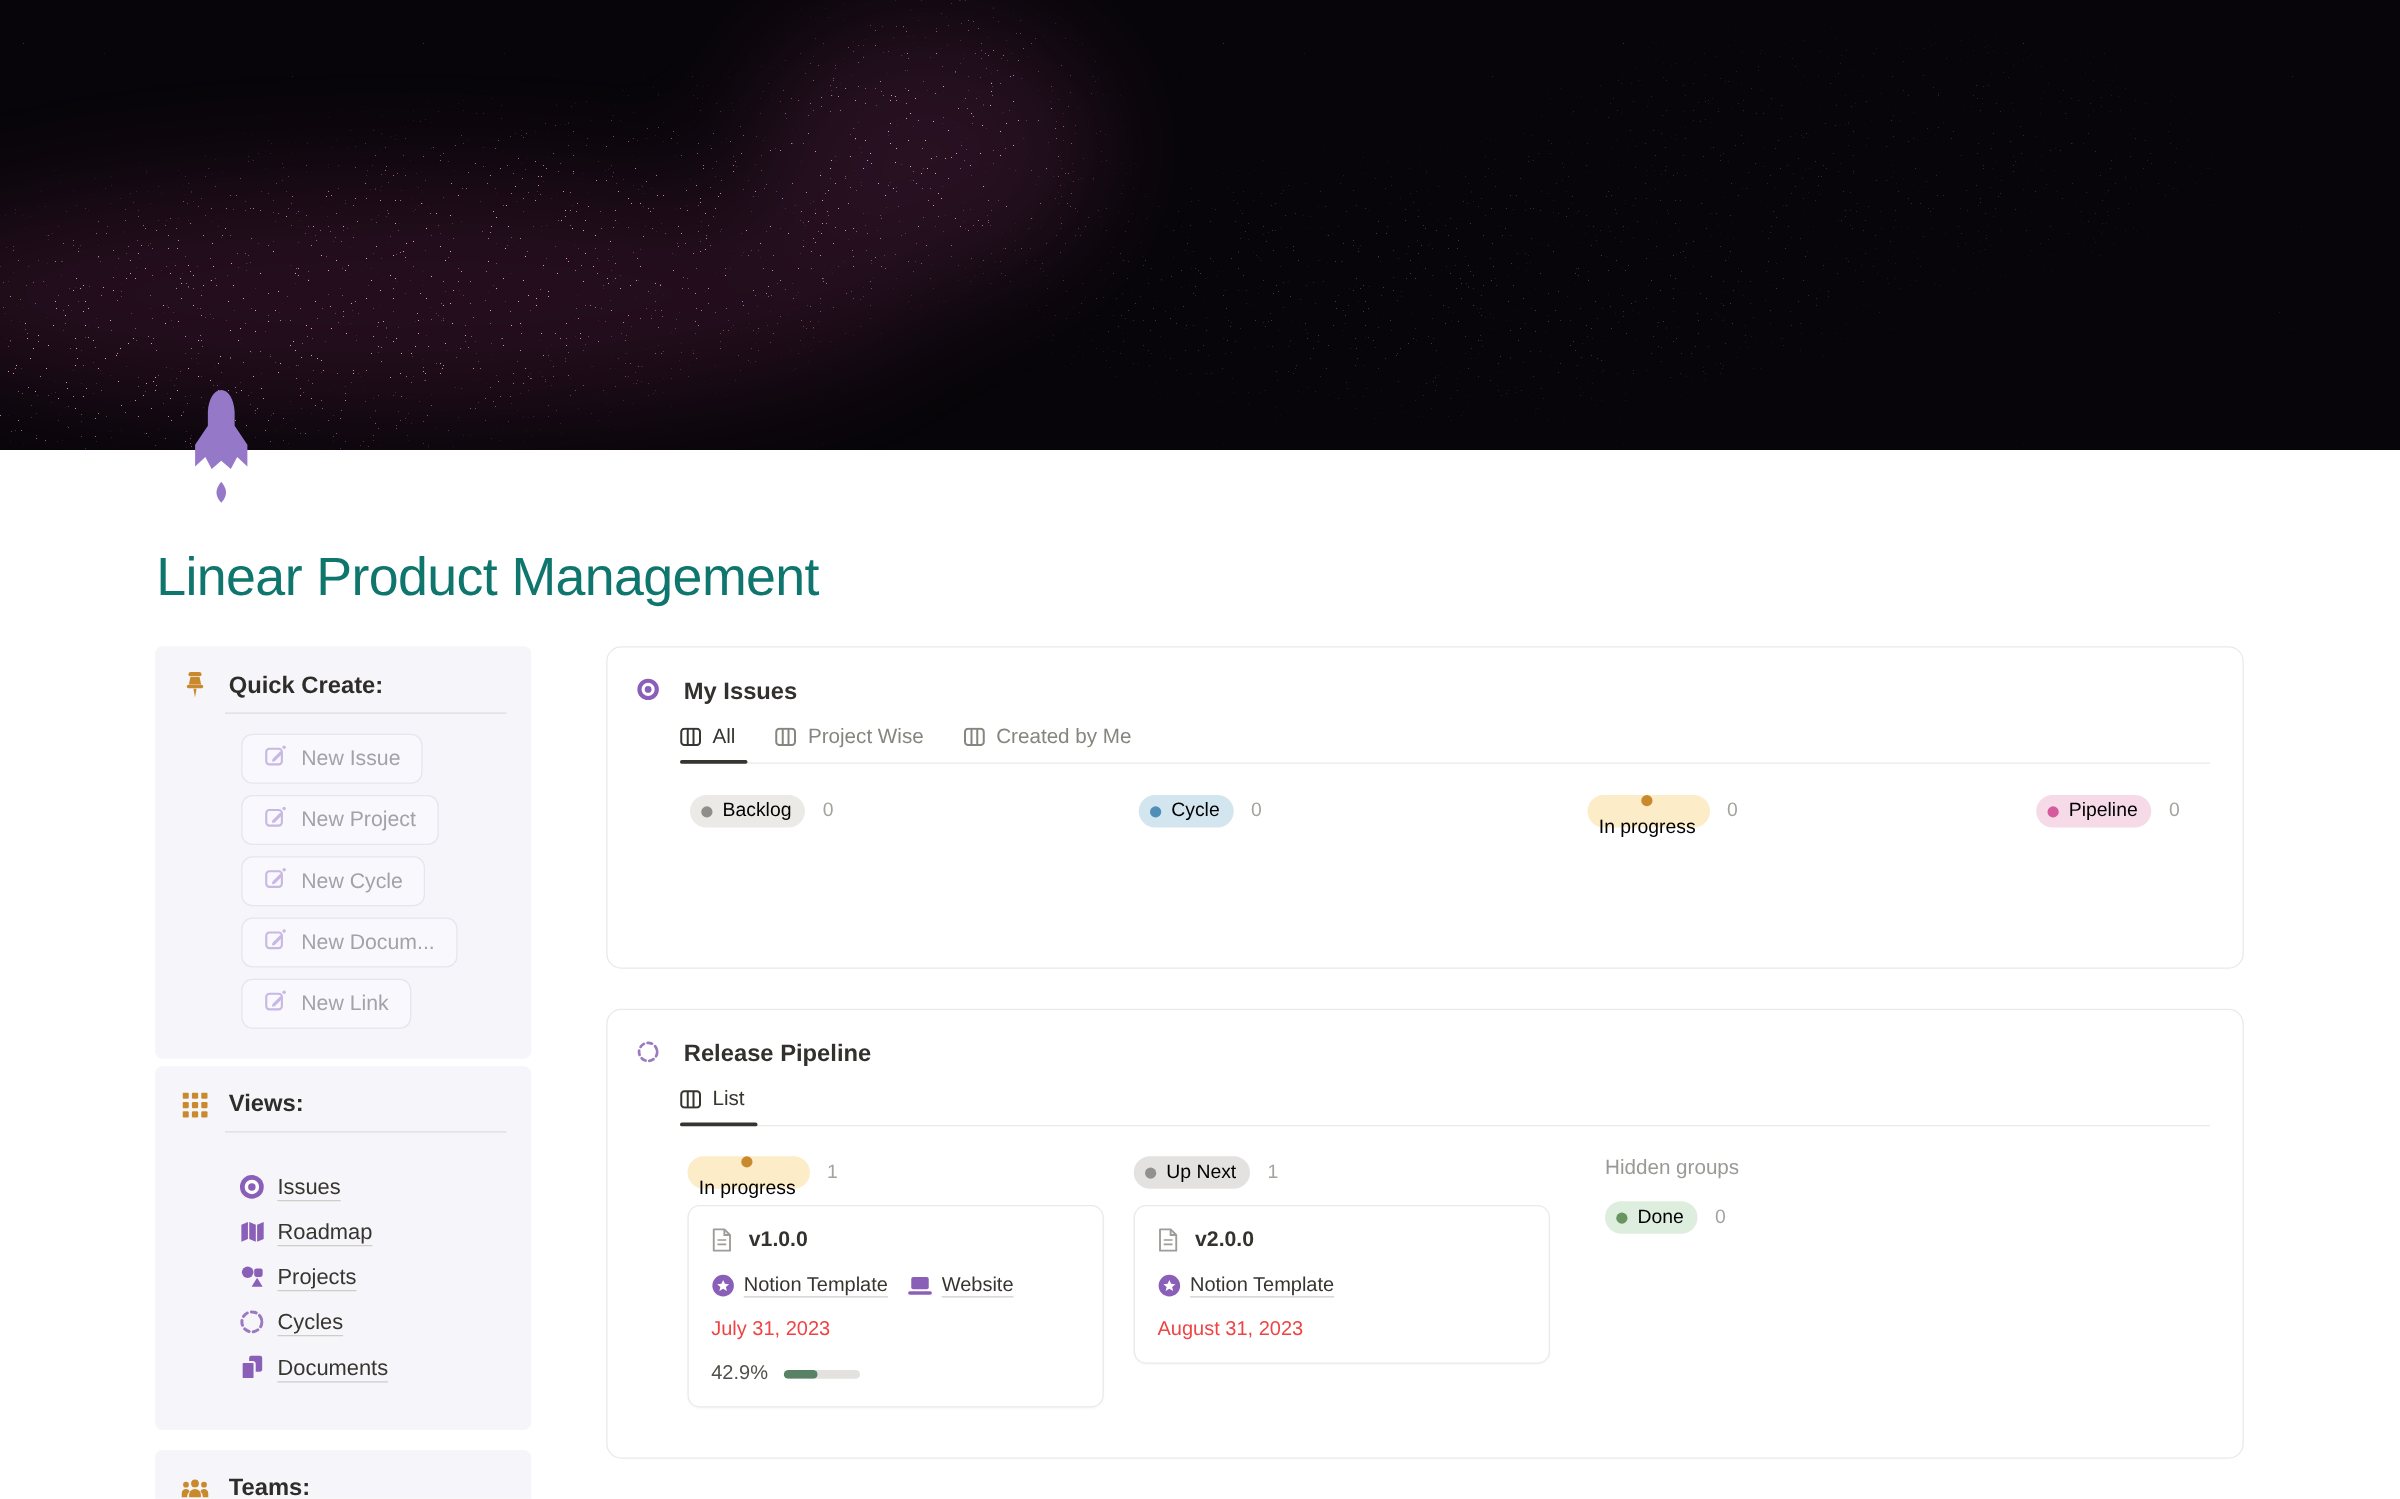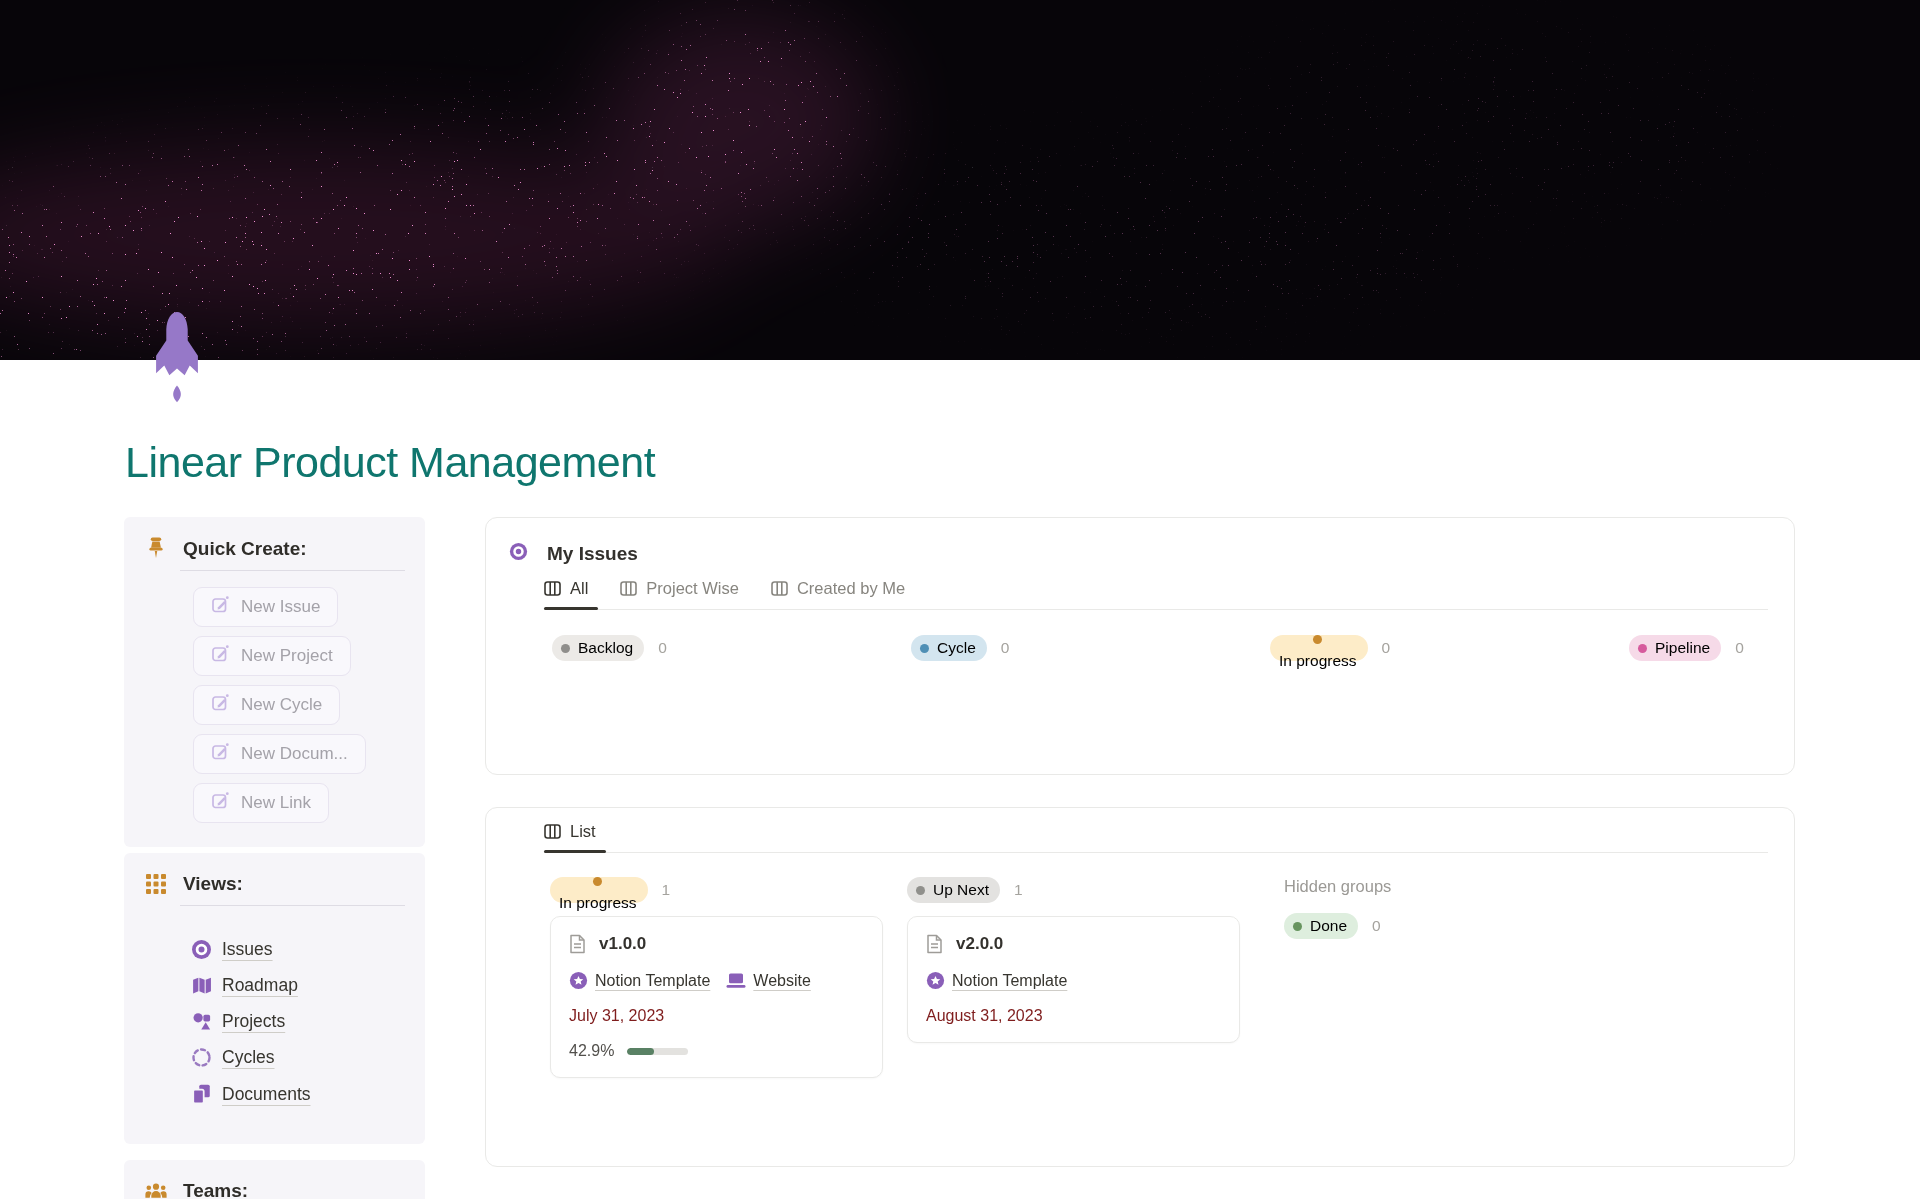--- a/index.html
+++ b/index.html
@@ -71,21 +71,21 @@
 
   .rgrid { display:grid; grid-template-columns:333px 333px 1fr; column-gap:24px; margin:24px 26px 0 64px; }
   .rcard { margin-top:13px; border:1px solid #e9e9e7; border-radius:10px; background:#fff;
     padding:17px 18px; box-shadow:0 1px 2px rgba(15,15,15,.03); cursor:pointer; }
   .rcard-title-row { display:flex; align-items:center; gap:13px; }
   .rcard-title { font-size:17px; font-weight:600; color:#34322e; }
   .tag-row { display:flex; align-items:center; gap:16px; margin-top:17px; }
   .tag { display:inline-flex; align-items:center; gap:7px; cursor:pointer; }
   .tag-label { font-size:16px; color:#37352f;
     text-decoration:underline; text-decoration-color:#cfcdc8; text-underline-offset:4px; text-decoration-thickness:1px; }
-  .rcard-date { margin-top:17px; font-size:16px; color:#7f1d1d; }
+  .rcard-date { margin-top:17px; font-size:16px; color:#ef4444; }
   .progress-row { display:flex; align-items:center; gap:13px; margin-top:17px; }
   .progress-label { font-size:16px; color:#52504c; }
   .progress-track { width:61px; height:7px; border-radius:4px; background:#e3e2df; overflow:hidden; }
   .progress-fill { height:100%; background:#598164; border-radius:4px; }
 
   .hidden-col { padding-left:20px; }
   .hidden-title { font-size:16.5px; color:#9b9995; }
   .hidden-col .group-head { margin-top:17px; }
 </style>
 </head>
@@ -366,20 +366,28 @@
           <span class="pill pink">
               <span class="dot"></span>
               <span>Pipeline</span>
             </span>
           <span class="gcount">0</span>
         </div>
       </div>
     </div>
 
     <div class="panel release">
+      <div class="panel-head">
+        <span>
+          <svg width="19" height="19" viewBox="0 0 21 21">
+              <circle cx="10.5" cy="10.5" r="8" fill="none" stroke="#9a7ac1" stroke-width="2.4" stroke-dasharray="4 3.4" stroke-linecap="round"></circle>
+            </svg>
+        </span>
+        <span class="panel-title">Release Pipeline</span>
+      </div>
       <div class="tabs">
         <span class="tab active">
           <svg width="17" height="15" viewBox="0 0 17 15" fill="none" stroke="currentColor" stroke-width="1.6">
               <rect x="1" y="1" width="15" height="13" rx="2.5"></rect>
               <line x1="6.2" y1="1" x2="6.2" y2="14"></line>
               <line x1="10.8" y1="1" x2="10.8" y2="14"></line>
             </svg>
           <span>List</span>
         </span>
       </div>

